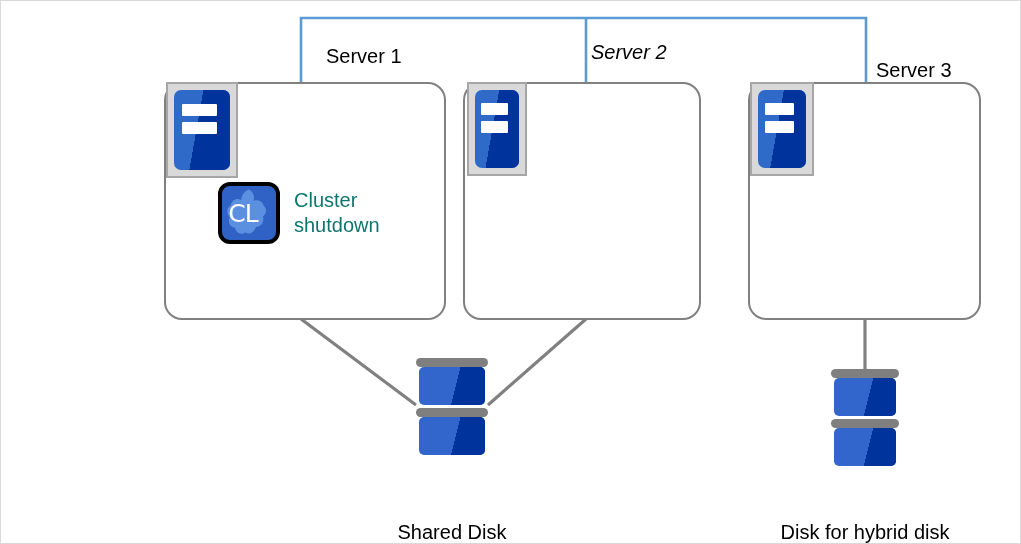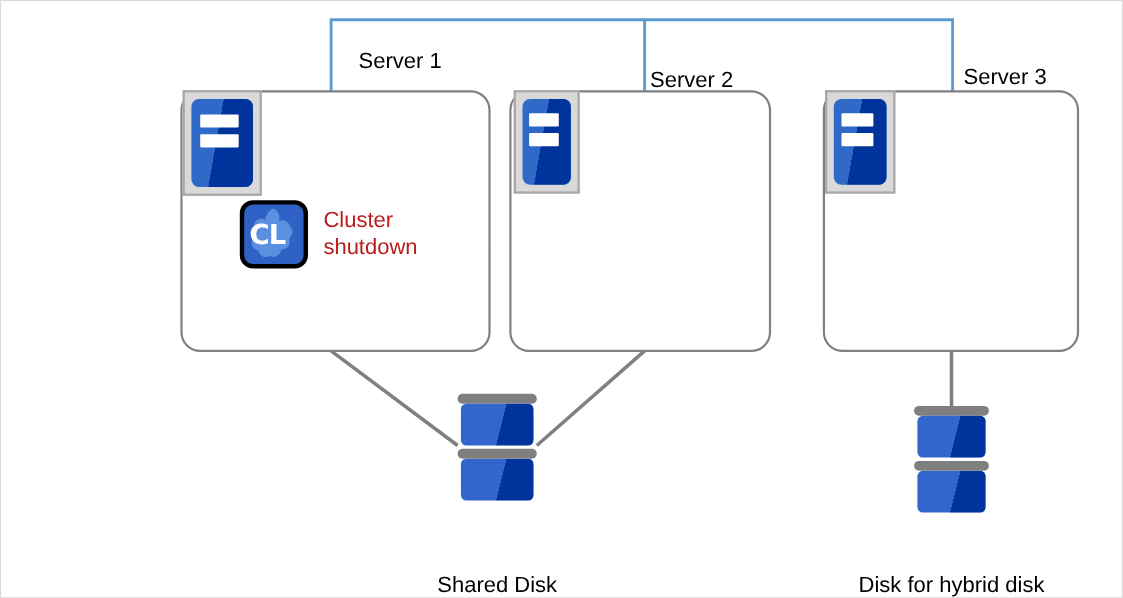--- a/index.html
+++ b/index.html
@@ -93,30 +93,30 @@
     left: 0; top: 0; right: 0; bottom: 0;
   }
   .cl-icon .cl-text {
     position: absolute;
     left: 0;
     right: 12px;
     top: 50%;
     transform: translateY(-50%);
     text-align: center;
     font-family: "DejaVu Sans", sans-serif;
-    font-weight: bold;
+    font-weight: normal;
     font-size: 25px;
     letter-spacing: -1px;
     color: #ffffff;
     line-height: 1;
   }
   .cl-label {
     margin-left: 14px;
     font-size: 20px;
-    color: #b91c1c;
+    color: #0f766e;
     line-height: 1.25;
     white-space: pre-line;
   }
 
   
   .disk {
     position: absolute;
   }
   .disk .plate {
     position: absolute;
@@ -211,21 +211,21 @@
   <div class="server-box" style="left:462px; top:81px; width:238px; height:238px;"></div>
 
   <div class="server-icon" style="left:466px; top:81px; width:60px; height:94px;">
     <div class="chassis">
       <div class="shade"></div>
       <div class="bar b1"></div>
       <div class="bar b2"></div>
     </div>
   </div>
 
-  <div class="server-label" style="left:590px; top:61px;">Server 2</div>
+  <div class="server-label" style="left:590px; top:40px;font-style:italic;">Server 2</div>
 
   <div class="server-box" style="left:747px; top:81px; width:233px; height:238px;"></div>
 
   <div class="server-icon" style="left:749px; top:81px; width:64px; height:94px;">
     <div class="chassis">
       <div class="shade"></div>
       <div class="bar b1"></div>
       <div class="bar b2"></div>
     </div>
   </div>

